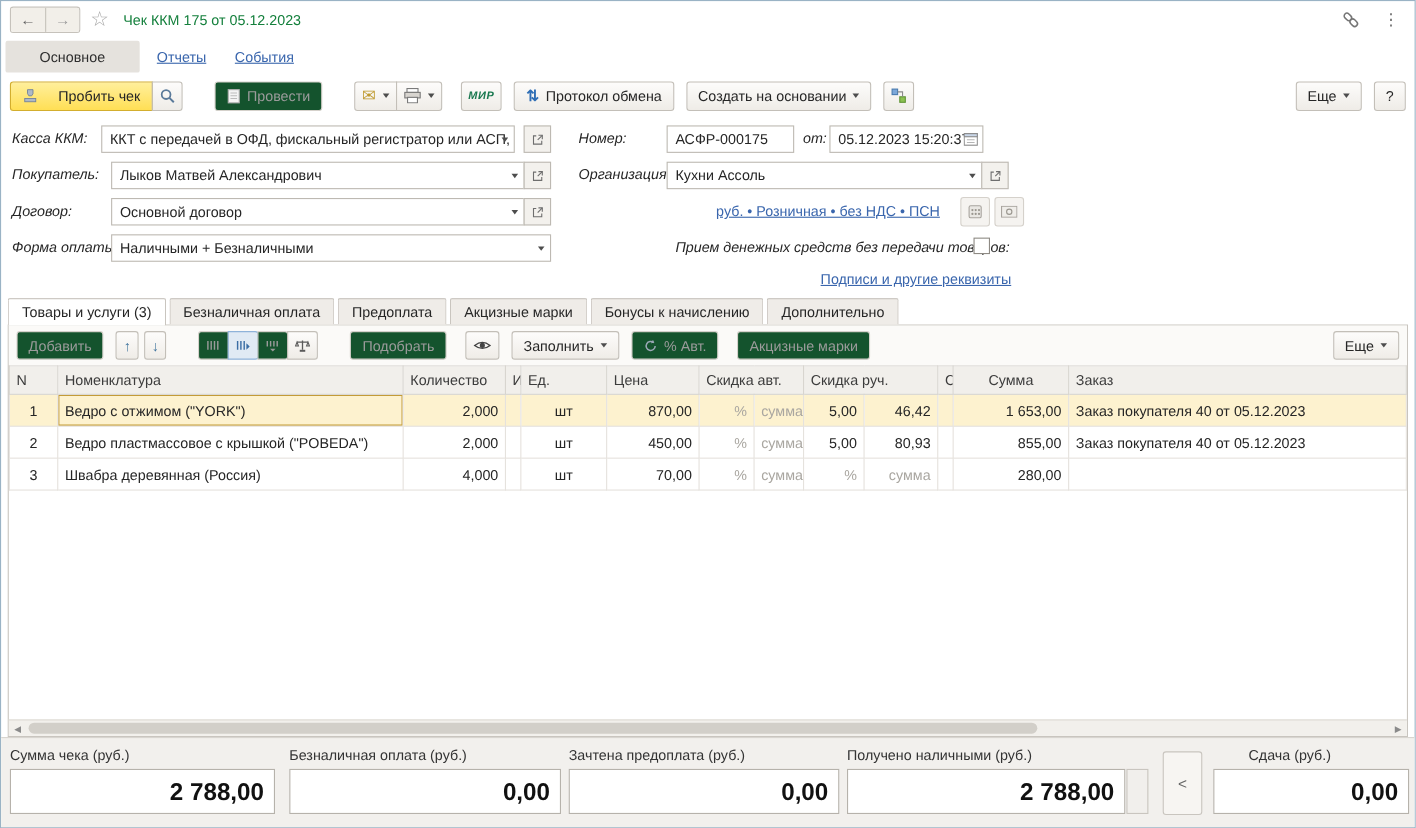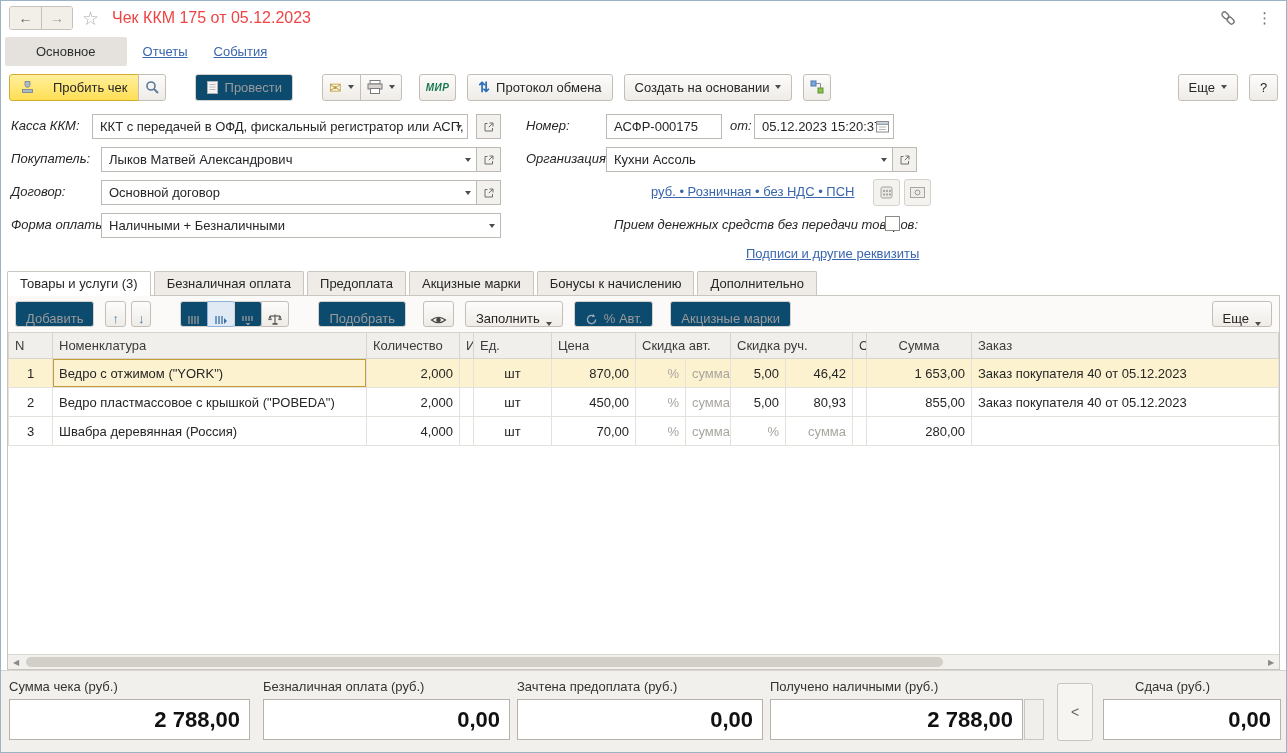--- a/index.html
+++ b/index.html
@@ -8,36 +8,36 @@
     font-family:"Liberation Sans", sans-serif; font-size:13px; color:#262626;
     background:#fff; border:1px solid #9ab3c5; overflow:hidden;
     display:flex; flex-direction:column;
   }
   
   .titlebar { height:34px; flex:0 0 auto; display:flex; align-items:center; padding:0 14px 0 8px; gap:9px; }
   .histnav { display:flex; border:1px solid #c6c2bb; border-radius:3px; overflow:hidden; }
   .histnav .hbtn { width:31px; height:22px; background:#f2efe9; border:none; display:flex; align-items:center; justify-content:center; font-size:14px; color:#5c5c5c; cursor:pointer; font-family:inherit; }
   .histnav .hbtn+.hbtn { border-left:1px solid #c6c2bb; color:#9a9a9a; }
   .star { color:#a9a9a9; font-size:19px; cursor:pointer; }
-  .page-title { font-size:16px; color:#ef4444; margin-left:4px; white-space:nowrap; }
+  .page-title { font-size:13px; color:#15803d; margin-left:4px; white-space:nowrap; }
   .tb-right { margin-left:auto; display:flex; align-items:center; gap:20px; }
   .menudots { font-size:15px; color:#6e6e6e; cursor:pointer; }
   
   .section-tabs { height:32px; flex:0 0 auto; display:flex; align-items:center; padding:0 4px; gap:6px; }
   .section-tab { padding:7px 31px; cursor:pointer; white-space:nowrap; }
   .section-tab.active { background:#e5e2dd; color:#2e2e2e; border-radius:2px; }
   .section-tab.slink { color:#3a66ad; text-decoration:underline; padding:7px 10px; }
   
   .cmdbar { height:40px; flex:0 0 auto; display:flex; align-items:center; padding:0 8px; gap:5px; }
   .btn { height:27px; display:inline-flex; align-items:center; gap:6px; padding:0 10px;
          border:1px solid #c3bfb8; border-radius:3px; background:linear-gradient(#fdfcfb,#efece7);
          font-size:13px; font-family:inherit; color:#262626; cursor:pointer; white-space:nowrap; }
   .btn.iconbtn { padding:0 6px; justify-content:center; }
   .btn.primary { background:linear-gradient(#ffef9c,#ffdf55); border-color:#d3ae2e;gap:18px; }
-  .btn.disabled { color:#9b9b9b; background:#0c4a6e; border-color:#d5d1cb; cursor:default; }
+  .btn.disabled { color:#9b9b9b; background:#14532d; border-color:#d5d1cb; cursor:default; }
   .btn.pressed { background:#e0eaf4; border-color:#8fb3d9; }
   .caret { width:0; height:0; border-left:3.5px solid transparent; border-right:3.5px solid transparent; border-top:4px solid #4d4d4d; display:inline-block; }
   .mir { font-size:10px; font-weight:bold; font-style:italic; color:#19784f; letter-spacing:.5px; }
   .env { font-size:15px; color:#bf9a2f; line-height:1; }
   .xchg { color:#2f6eb5; font-weight:bold; font-size:14px; line-height:1; }
   .ml12 { margin-left:12px; } .ml24 { margin-left:24px; } .ml6 { margin-left:6px; } .mlauto { margin-left:auto; }
   .btngroup { display:flex; } .btngroup .btn+.btn { margin-left:-1px; border-top-left-radius:0; border-bottom-left-radius:0; }
   .btngroup .btn:first-child { border-top-right-radius:0; border-bottom-right-radius:0; }
   
   .formarea { height:162px; flex:0 0 auto; padding-top:4px; }
@@ -56,21 +56,21 @@
   .smallbtn { position:absolute; top:2px; width:27px; height:27px; border:1px solid #d5d1cb; border-radius:3px;
               background:#f5f3f0; display:flex; align-items:center; justify-content:center; cursor:default; }
   
   .grid-tabs { height:26px; flex:0 0 auto; display:flex; align-items:flex-end; padding-left:6px; position:relative; z-index:2; }
   .grid-tab { border:1px solid #c9c5bf; border-bottom:none; background:#efece8; padding:4px 12px;
               margin-right:3px; border-radius:2px 2px 0 0; cursor:pointer; white-space:nowrap; }
   .grid-tab.active { background:#fff; margin-bottom:-1px; padding-bottom:5px; }
   
   .gridbox { flex:1 1 auto; margin:0 6px; border:1px solid #c9c5bf; background:#fff; display:flex; flex-direction:column; min-height:0; position:relative; }
   .gridbar { height:36px; flex:0 0 auto; display:flex; align-items:center; gap:5px; padding:0 7px; background:#fbfaf8; }
-  .gridbar .btn { height:26px;align-items:flex-end; }
+  .gridbar .btn { height:26px; }
   .arrowglyph { color:#41759e; font-weight:bold; font-size:13px; }
   .gridscroll { flex:1 1 auto; overflow:hidden; }
   table.grid { border-collapse:collapse; width:100%; table-layout:fixed; }
   .grid th { background:#f1efeb; border:1px solid #d8d5cf; font-weight:normal; color:#3c3c3c; height:26px;
              padding:0 6px; text-align:left; overflow:hidden; white-space:nowrap; }
   .grid td { border:1px solid #e5e2dd; height:29px; padding:0 6px; white-space:nowrap; overflow:hidden; cursor:default; }
   .grid tr.selected td { background:#fdf2cf; }
   .grid td.current { background:#ffe87d; box-shadow:inset 0 0 0 1px #c39b37; }
   .grid td.num { text-align:right; }
   .grid td.c-center { text-align:center; }

